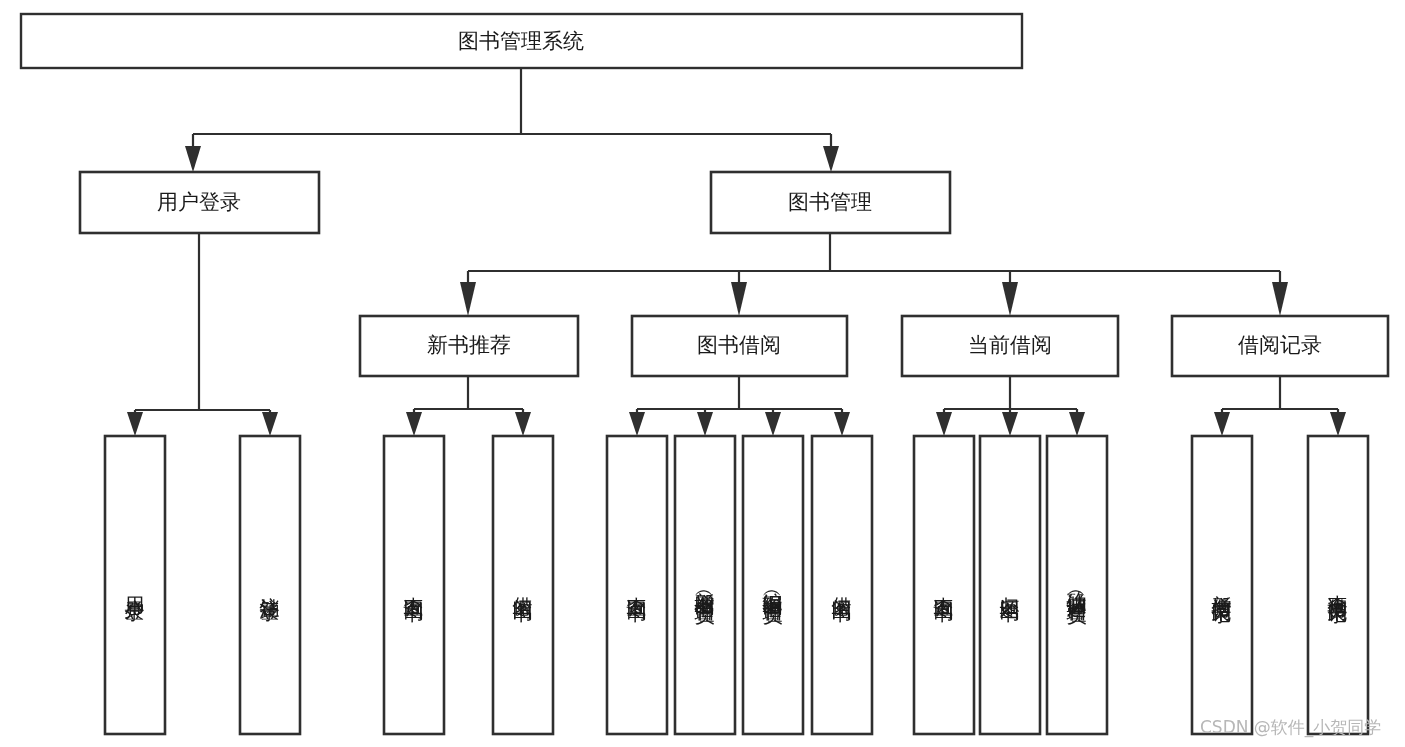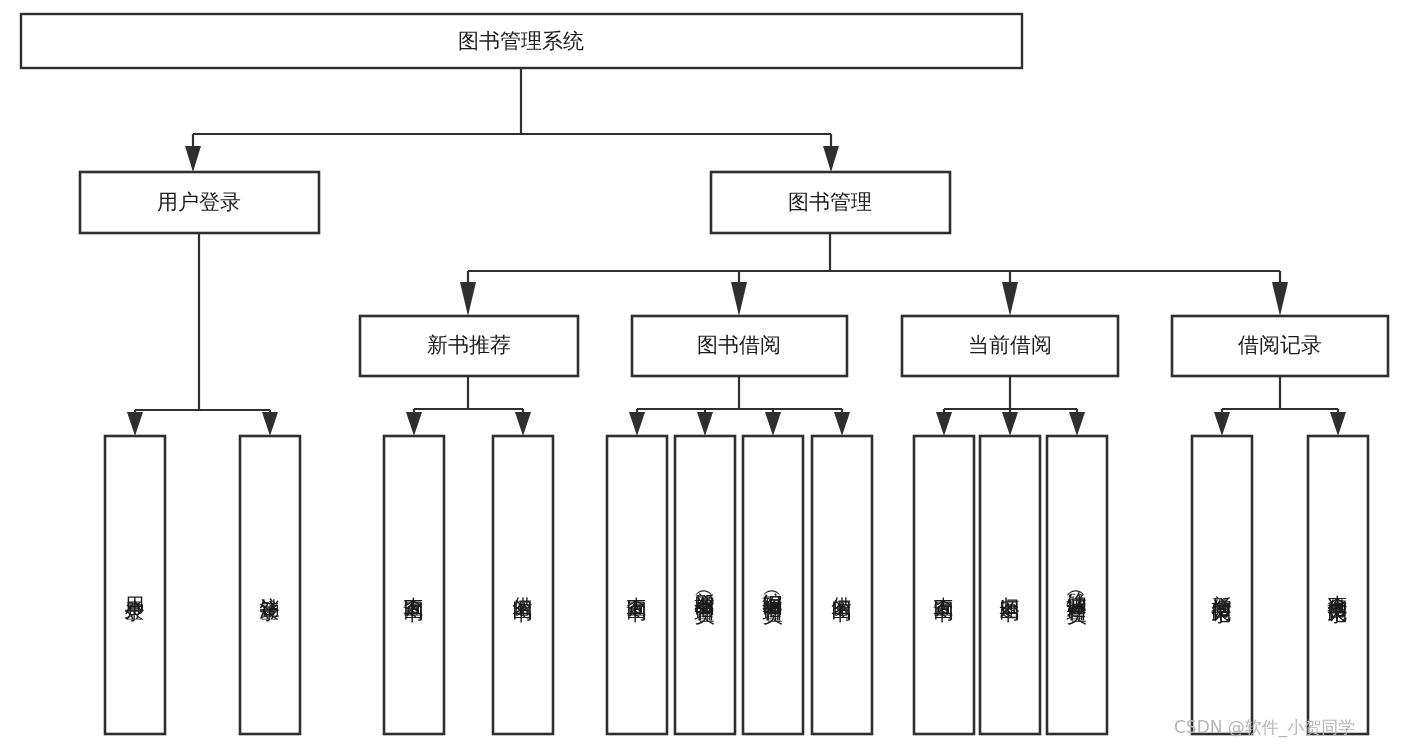--- a/index.html
+++ b/index.html
@@ -56,21 +56,21 @@
     fill: #1a1a1a;
     font-family: "DejaVu Sans", "Liberation Sans", sans-serif;
     font-size: 20px;
     text-anchor: middle;
     writing-mode: vertical-rl;
     dominant-baseline: central;
     letter-spacing: 2px;
   }
   .watermark {
     position: absolute;
-    left: 1174px;
+    left: 1200px;
     top: 716px;
     font-family: "DejaVu Sans", "Liberation Sans", sans-serif;
     font-size: 17px;
     color: #b7b7b7;
     white-space: nowrap;
     user-select: none;
   }
 </style>
 </head>
 <body>

